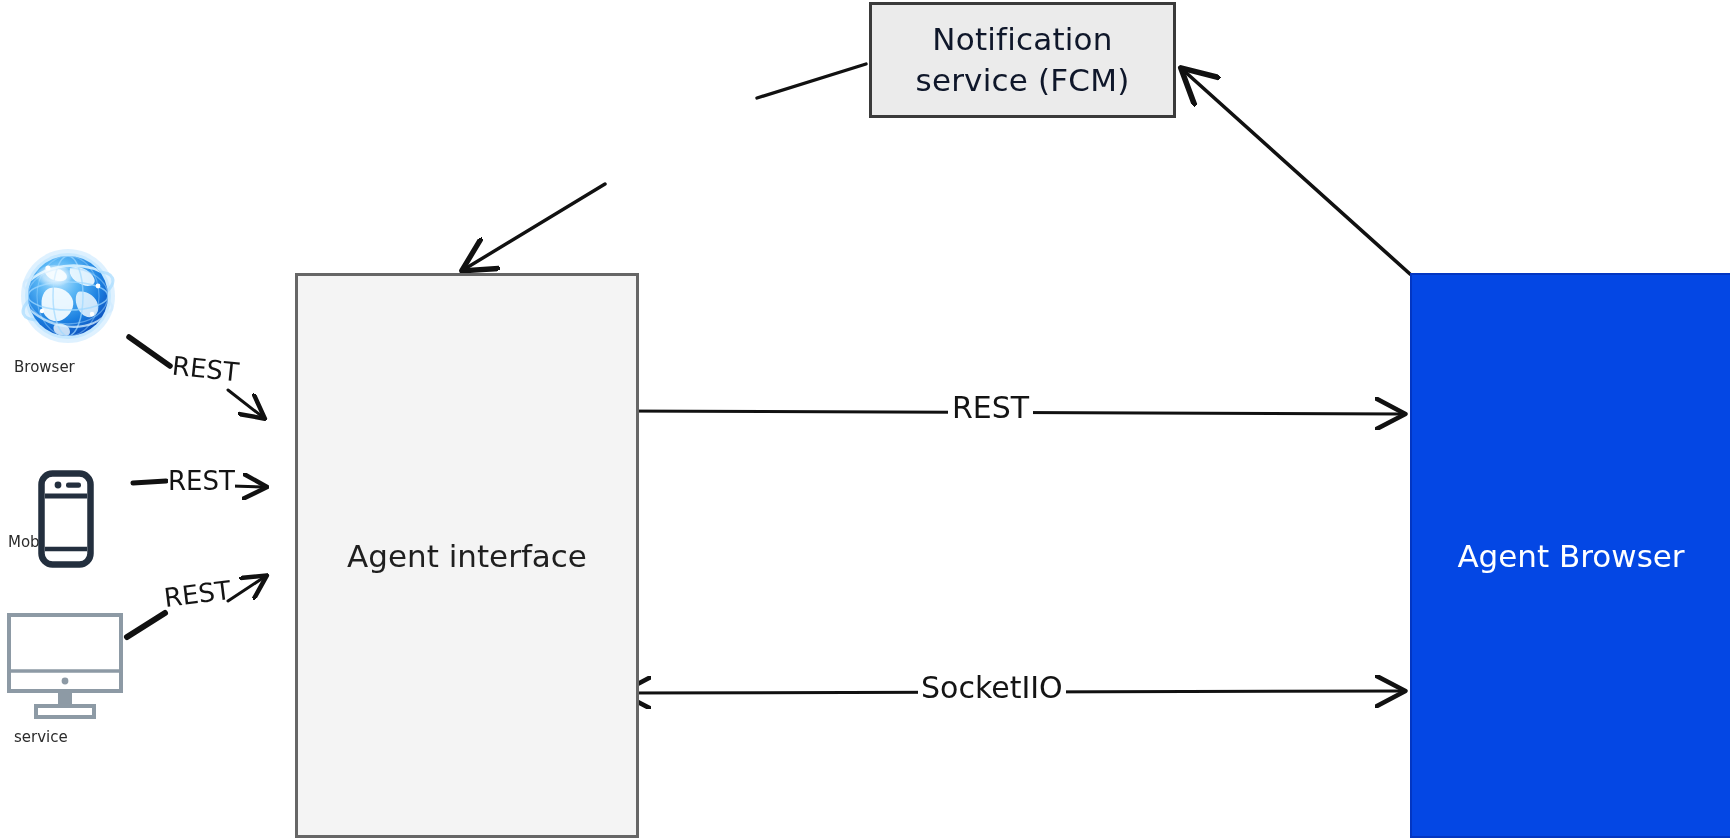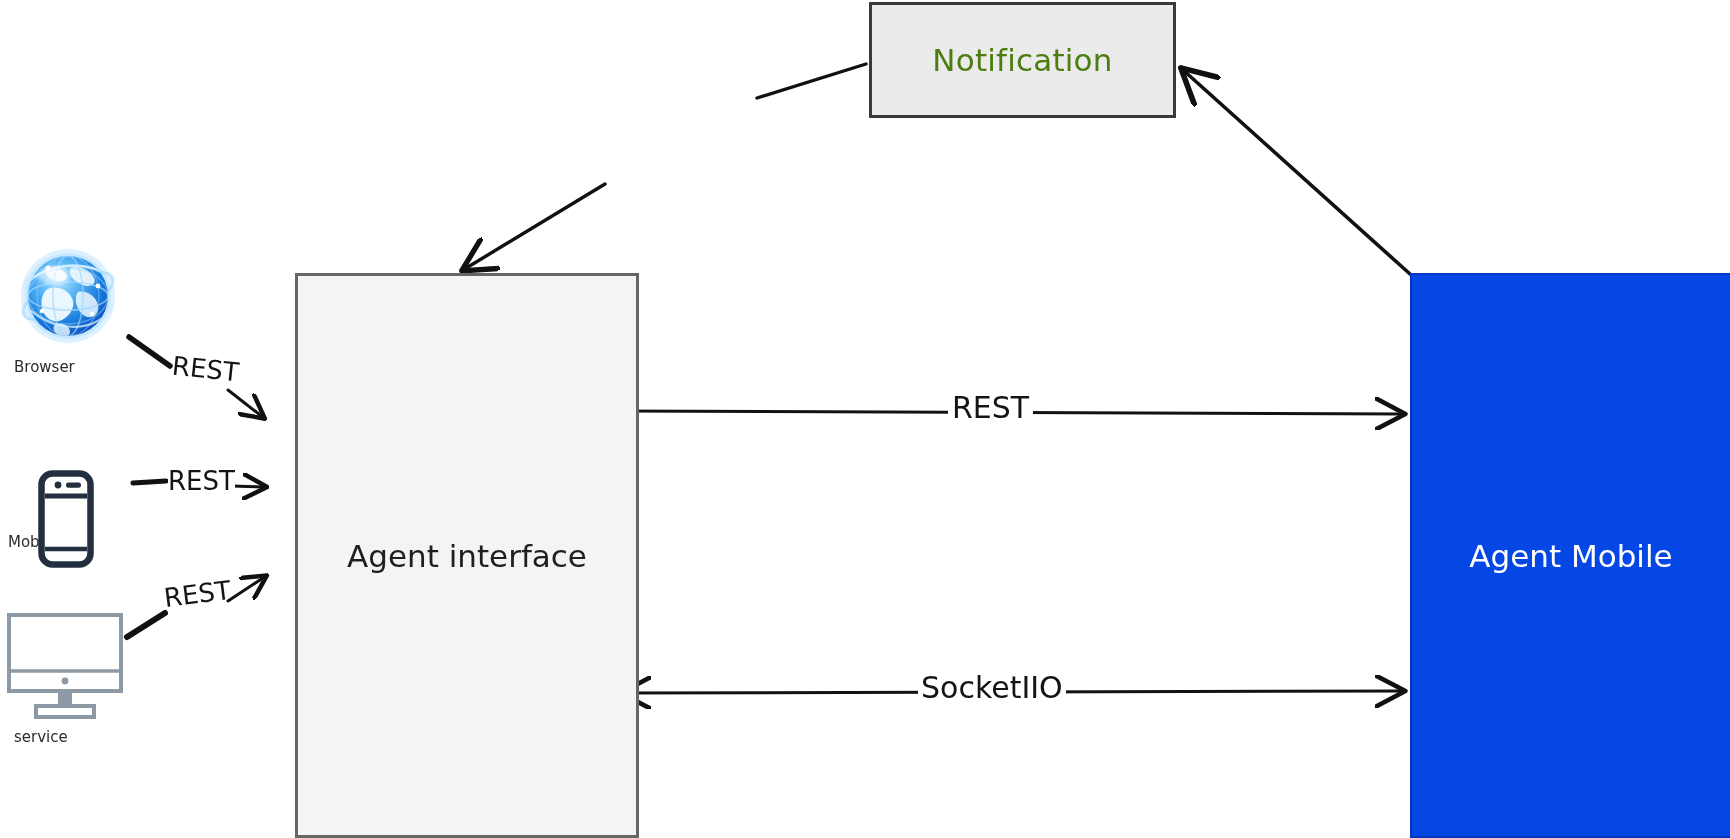--- a/index.html
+++ b/index.html
@@ -39,21 +39,21 @@
     top: 2px;
     width: 307px;
     height: 116px;
     background: #ebebeb;
     border: 3px solid #3a3a3a;
     z-index: 5;
   }
   #fcm-node .node-label {
     font-size: 31px;
     line-height: 1.32;
-    color: #4d7c0f;
+    color: #0f172a;
     letter-spacing: 0.2px;
   }
   #agent-interface-node {
     left: 295px;
     top: 273px;
     width: 344px;
     height: 565px;
     background: #f4f4f4;
     border: 3px solid #666666;
     z-index: 5;
@@ -181,29 +181,30 @@
 
     <g>
       <path d="M127,637 L165,613" fill="none" stroke="#111111" stroke-width="6" stroke-linecap="round"></path>
       <path d="M228,601 L266,576" fill="none" stroke="#111111" stroke-width="3" stroke-linecap="round" marker-end="url(#openArrowSm)"></path>
     </g>
   </svg>
 
   <div class="node" id="fcm-node">
     <div class="node-label">
       <span>Notification</span><br>
+      <span>service (FCM)</span>
     </div>
   </div>
 
   <div class="node" id="agent-interface-node">
     <div class="node-label">Agent interface</div>
   </div>
 
   <div class="node" id="agent-manager-node">
-    <div class="node-label">Agent Mobile</div>
+    <div class="node-label">Agent Browser</div>
   </div>
 
   <div class="edge-label" id="label-rest-mid">REST</div>
   <div class="edge-label" id="label-socketio">SocketIIO</div>
   <div class="edge-label" id="label-rest-browser">REST</div>
   <div class="edge-label" id="label-rest-mobile">REST</div>
   <div class="edge-label" id="label-rest-desktop">REST</div>
 
   <div class="client" id="browser-icon-wrap">
     <svg width="128" height="100" viewBox="0 0 128 100">

